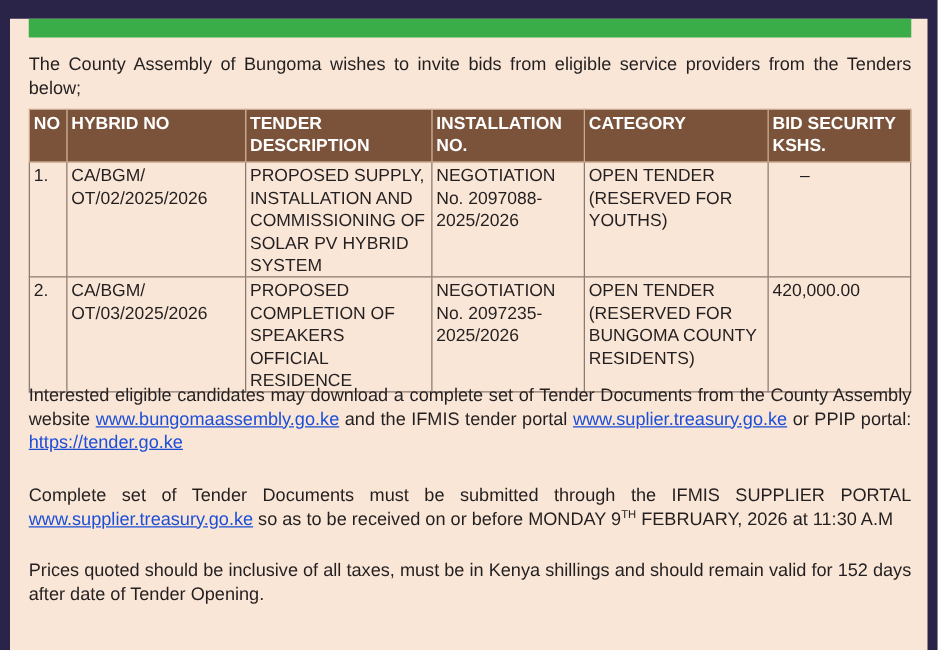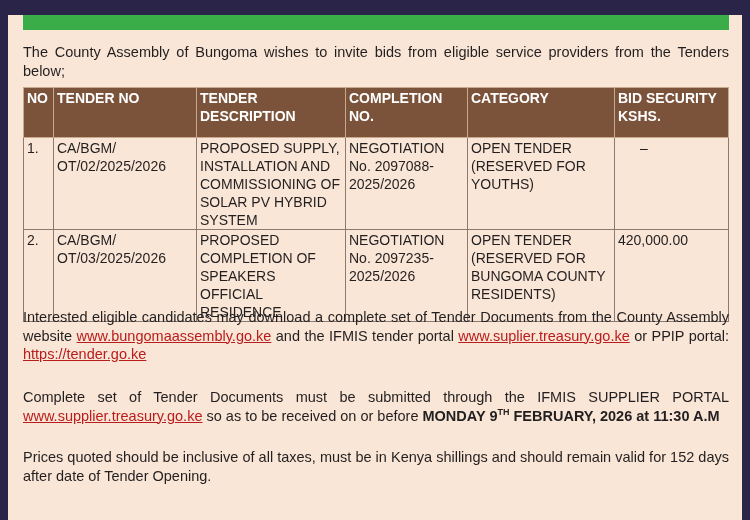--- a/index.html
+++ b/index.html
@@ -18,31 +18,31 @@
     background:#3aad48; color:#fff; text-align:center;
     font-weight:bold; font-size:26px; line-height:26px; letter-spacing:1px;
     overflow:hidden;
   }
   .banner span { position:relative; top:-10px; }
   .para {
     position:absolute; left:15px; width:706px;
     font-size:14.5px; line-height:18.5px; color:#231f20;
     text-align:justify;
   }
-  .para a { color:#b91c1c; text-decoration:underline; }
-  .para b { font-weight:bold; }
+  .para a { color:#1d4ed8; text-decoration:underline; }
+  .para b { font-weight:normal; }
   .para sup { font-size:9px; line-height:0; vertical-align:super; }
   table.tenders {
     position:absolute; left:15px; top:72px; width:705px;
     border-collapse:collapse; table-layout:fixed;
     font-size:14px; line-height:18px; color:#231f20;
   }
   table.tenders th {
     background:#7b533b; color:#fff; font-weight:bold; text-align:left;
-    vertical-align:top; padding:1px 3px 12px 3px; border:1px solid #c9a98e;
+    vertical-align:top; padding:1px 3px 4px 3px; border:1px solid #c9a98e;
     font-size:14px; line-height:18px;
   }
   table.tenders td {
     vertical-align:top; padding:1px 3px 0 3px; border:1px solid #8a7a70;
     background:#f9e6d6;
   }
 </style>
 </head>
 <body>
 
@@ -59,23 +59,23 @@
       <col style="width:30px">
       <col style="width:143px">
       <col style="width:149px">
       <col style="width:122px">
       <col style="width:147px">
       <col style="width:114px">
     </colgroup>
     <thead>
       <tr>
         <th>NO</th>
-        <th>TENDER NO</th>
+        <th>HYBRID NO</th>
         <th>TENDER DESCRIPTION</th>
-        <th>COMPLETION NO.</th>
+        <th>INSTALLATION NO.</th>
         <th>CATEGORY</th>
         <th>BID SECURITY KSHS.</th>
       </tr>
     </thead>
     <tbody>
       <tr style="height:92px;">
         <td>1.</td>
         <td>CA/BGM/ OT/02/2025/2026</td>
         <td>PROPOSED SUPPLY, INSTALLATION AND COMMISSIONING OF SOLAR PV HYBRID SYSTEM</td>
         <td>NEGOTIATION No. 2097088-2025/2026</td>

